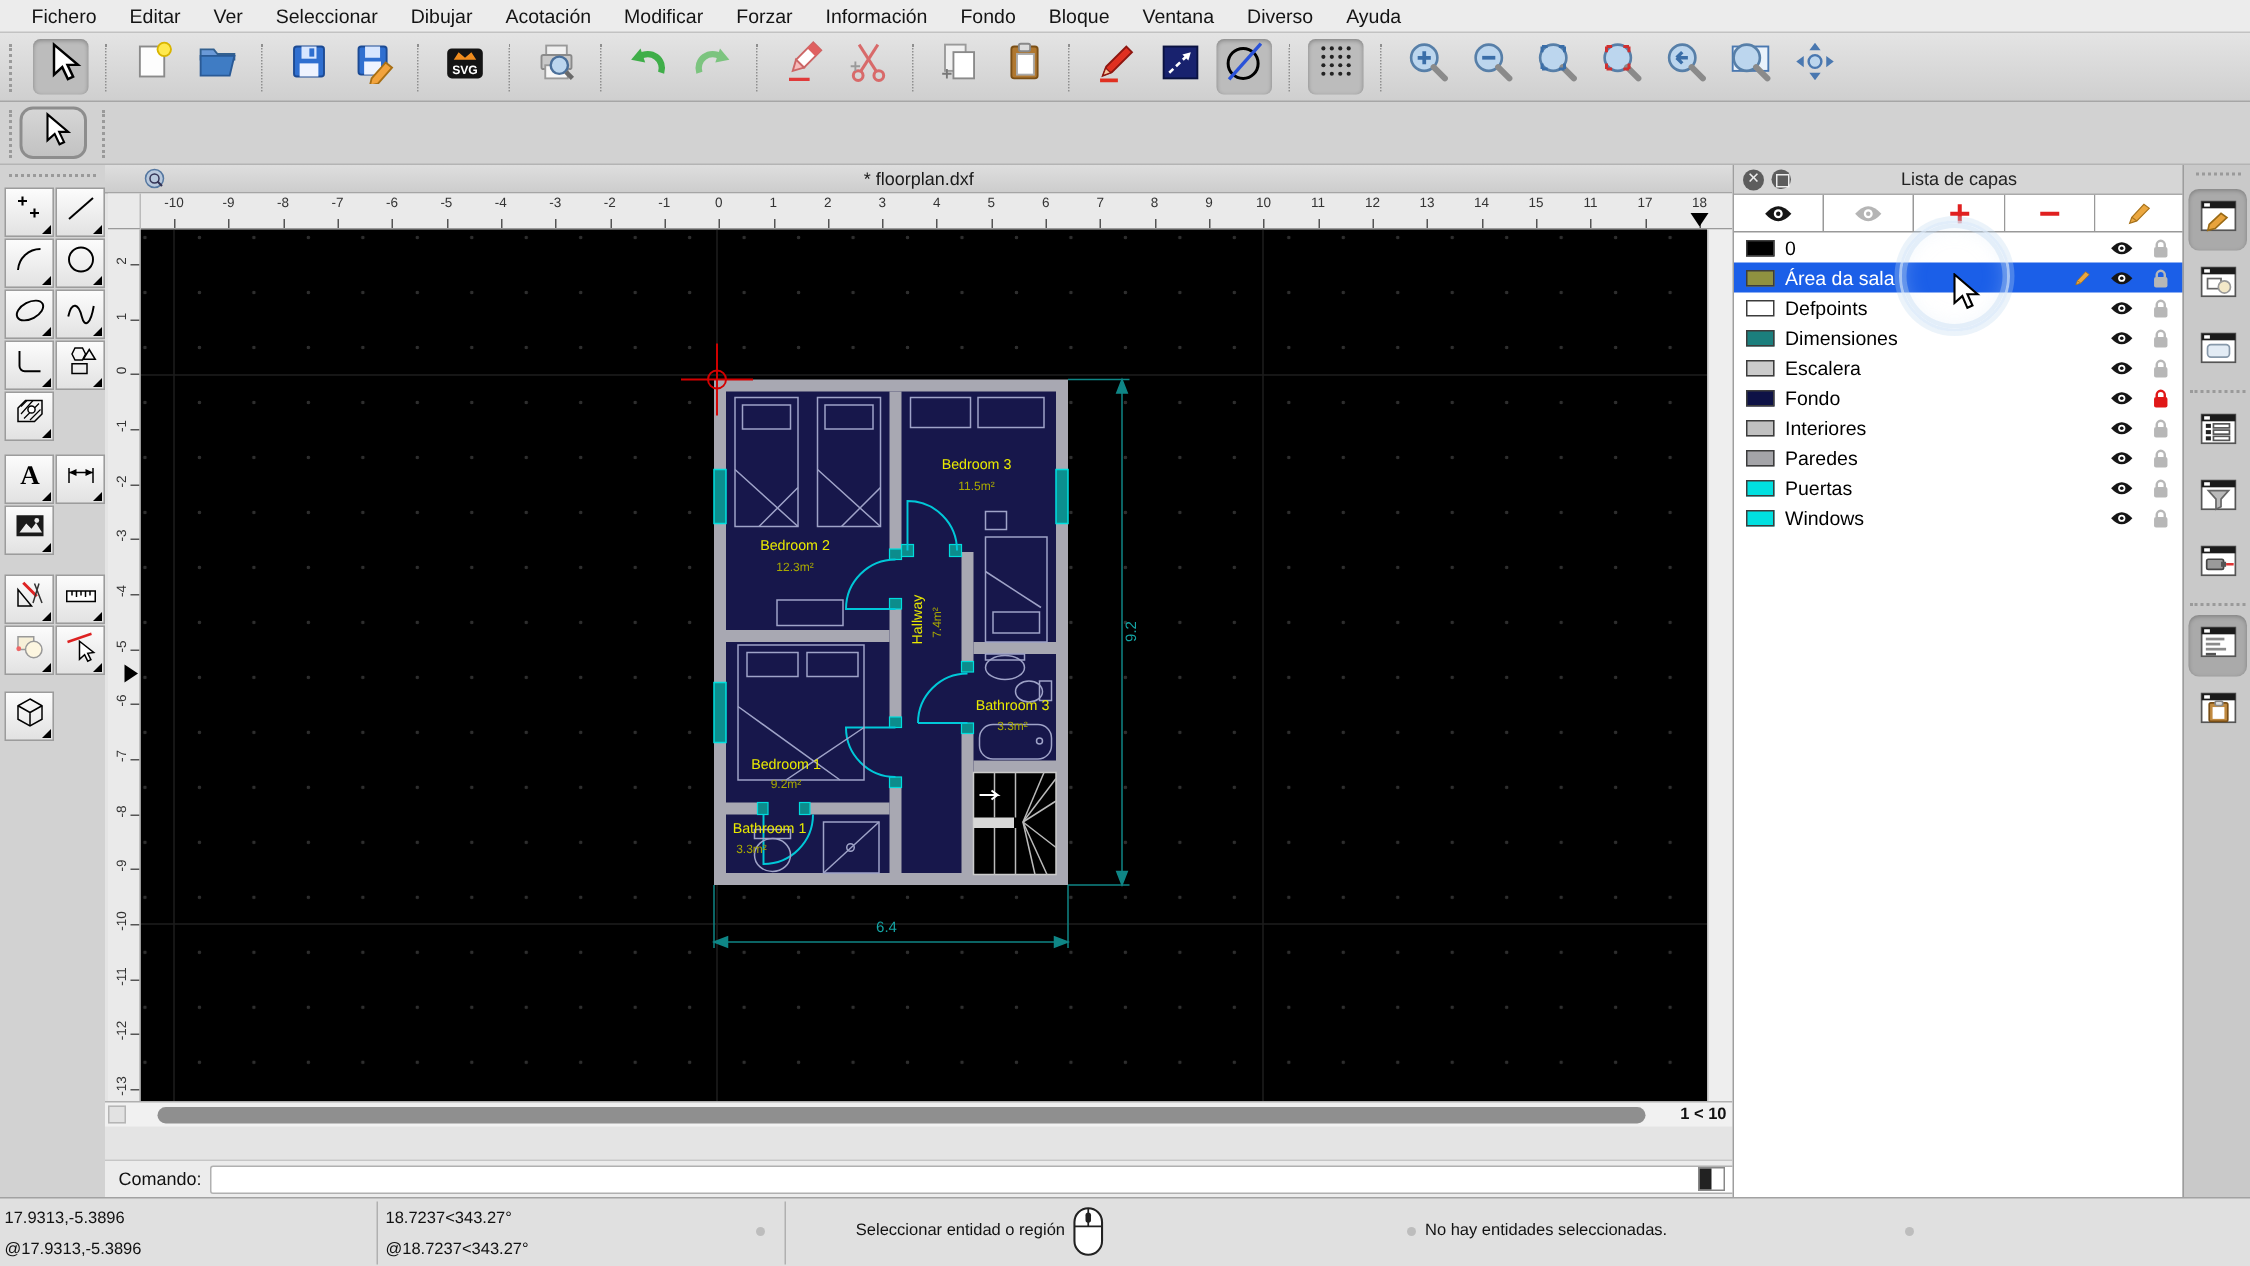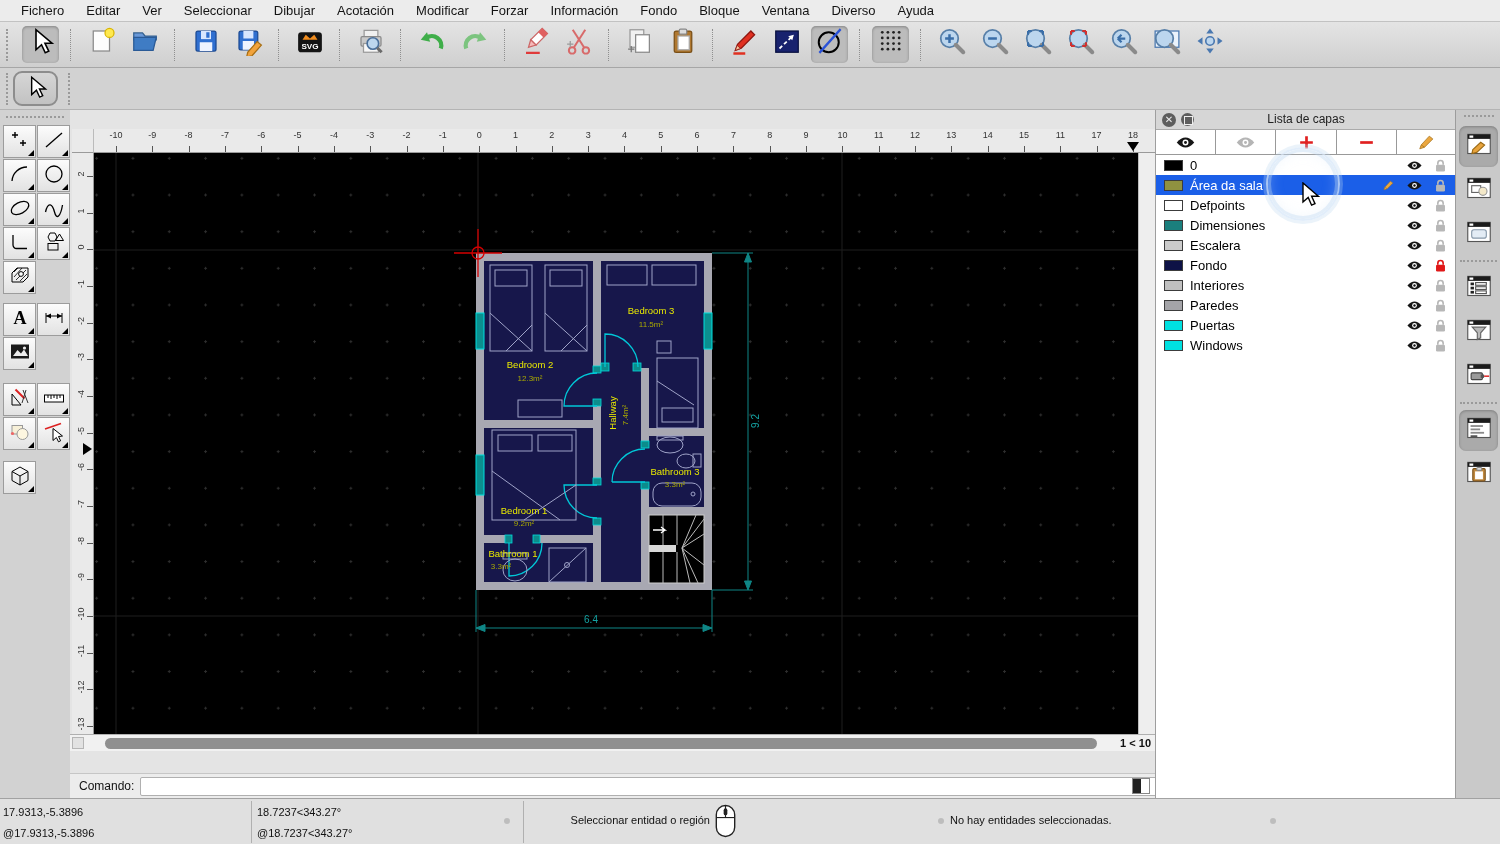--- a/index.html
+++ b/index.html
@@ -459,20 +459,28 @@
       </div>
       <div class="pal-btn sub" style="left: 3px; top: 351px;">
         <span><svg viewBox="0 0 24 24" xmlns="http://www.w3.org/2000/svg">
             <path d="M12 3l8 4.5v9L12 21l-8-4.5v-9z" fill="none" stroke="#000"></path>
             <path d="M12 12l8-4.5M12 12L4 7.5M12 12v9" fill="none" stroke="#000"></path>
           </svg></span>
       </div>
     </div>
 
   <div id="window">
+    <div id="win-title">
+      <span id="win-icon"><svg viewBox="0 0 14 14">
+            <circle cx="7" cy="7" r="6" fill="#b8c8dc" stroke="#5577a0"></circle>
+            <circle cx="7" cy="7" r="3" fill="none" stroke="#335"></circle>
+            <path d="M9 9l3 3" stroke="#335" stroke-width="1.4"></path>
+          </svg></span>
+      <span>* floorplan.dxf</span>
+    </div>
     <div id="rcorner"></div>
     <div id="hruler">
         <span class="hr-num" style="left:22px">-10</span>
     <span class="hr-tick" style="left:22px"></span>
         <span class="hr-num" style="left:58.32px">-9</span>
     <span class="hr-tick" style="left:58.32px"></span>
         <span class="hr-num" style="left:94.64px">-8</span>
     <span class="hr-tick" style="left:94.64px"></span>
         <span class="hr-num" style="left:130.96px">-7</span>
     <span class="hr-tick" style="left:130.96px"></span>

